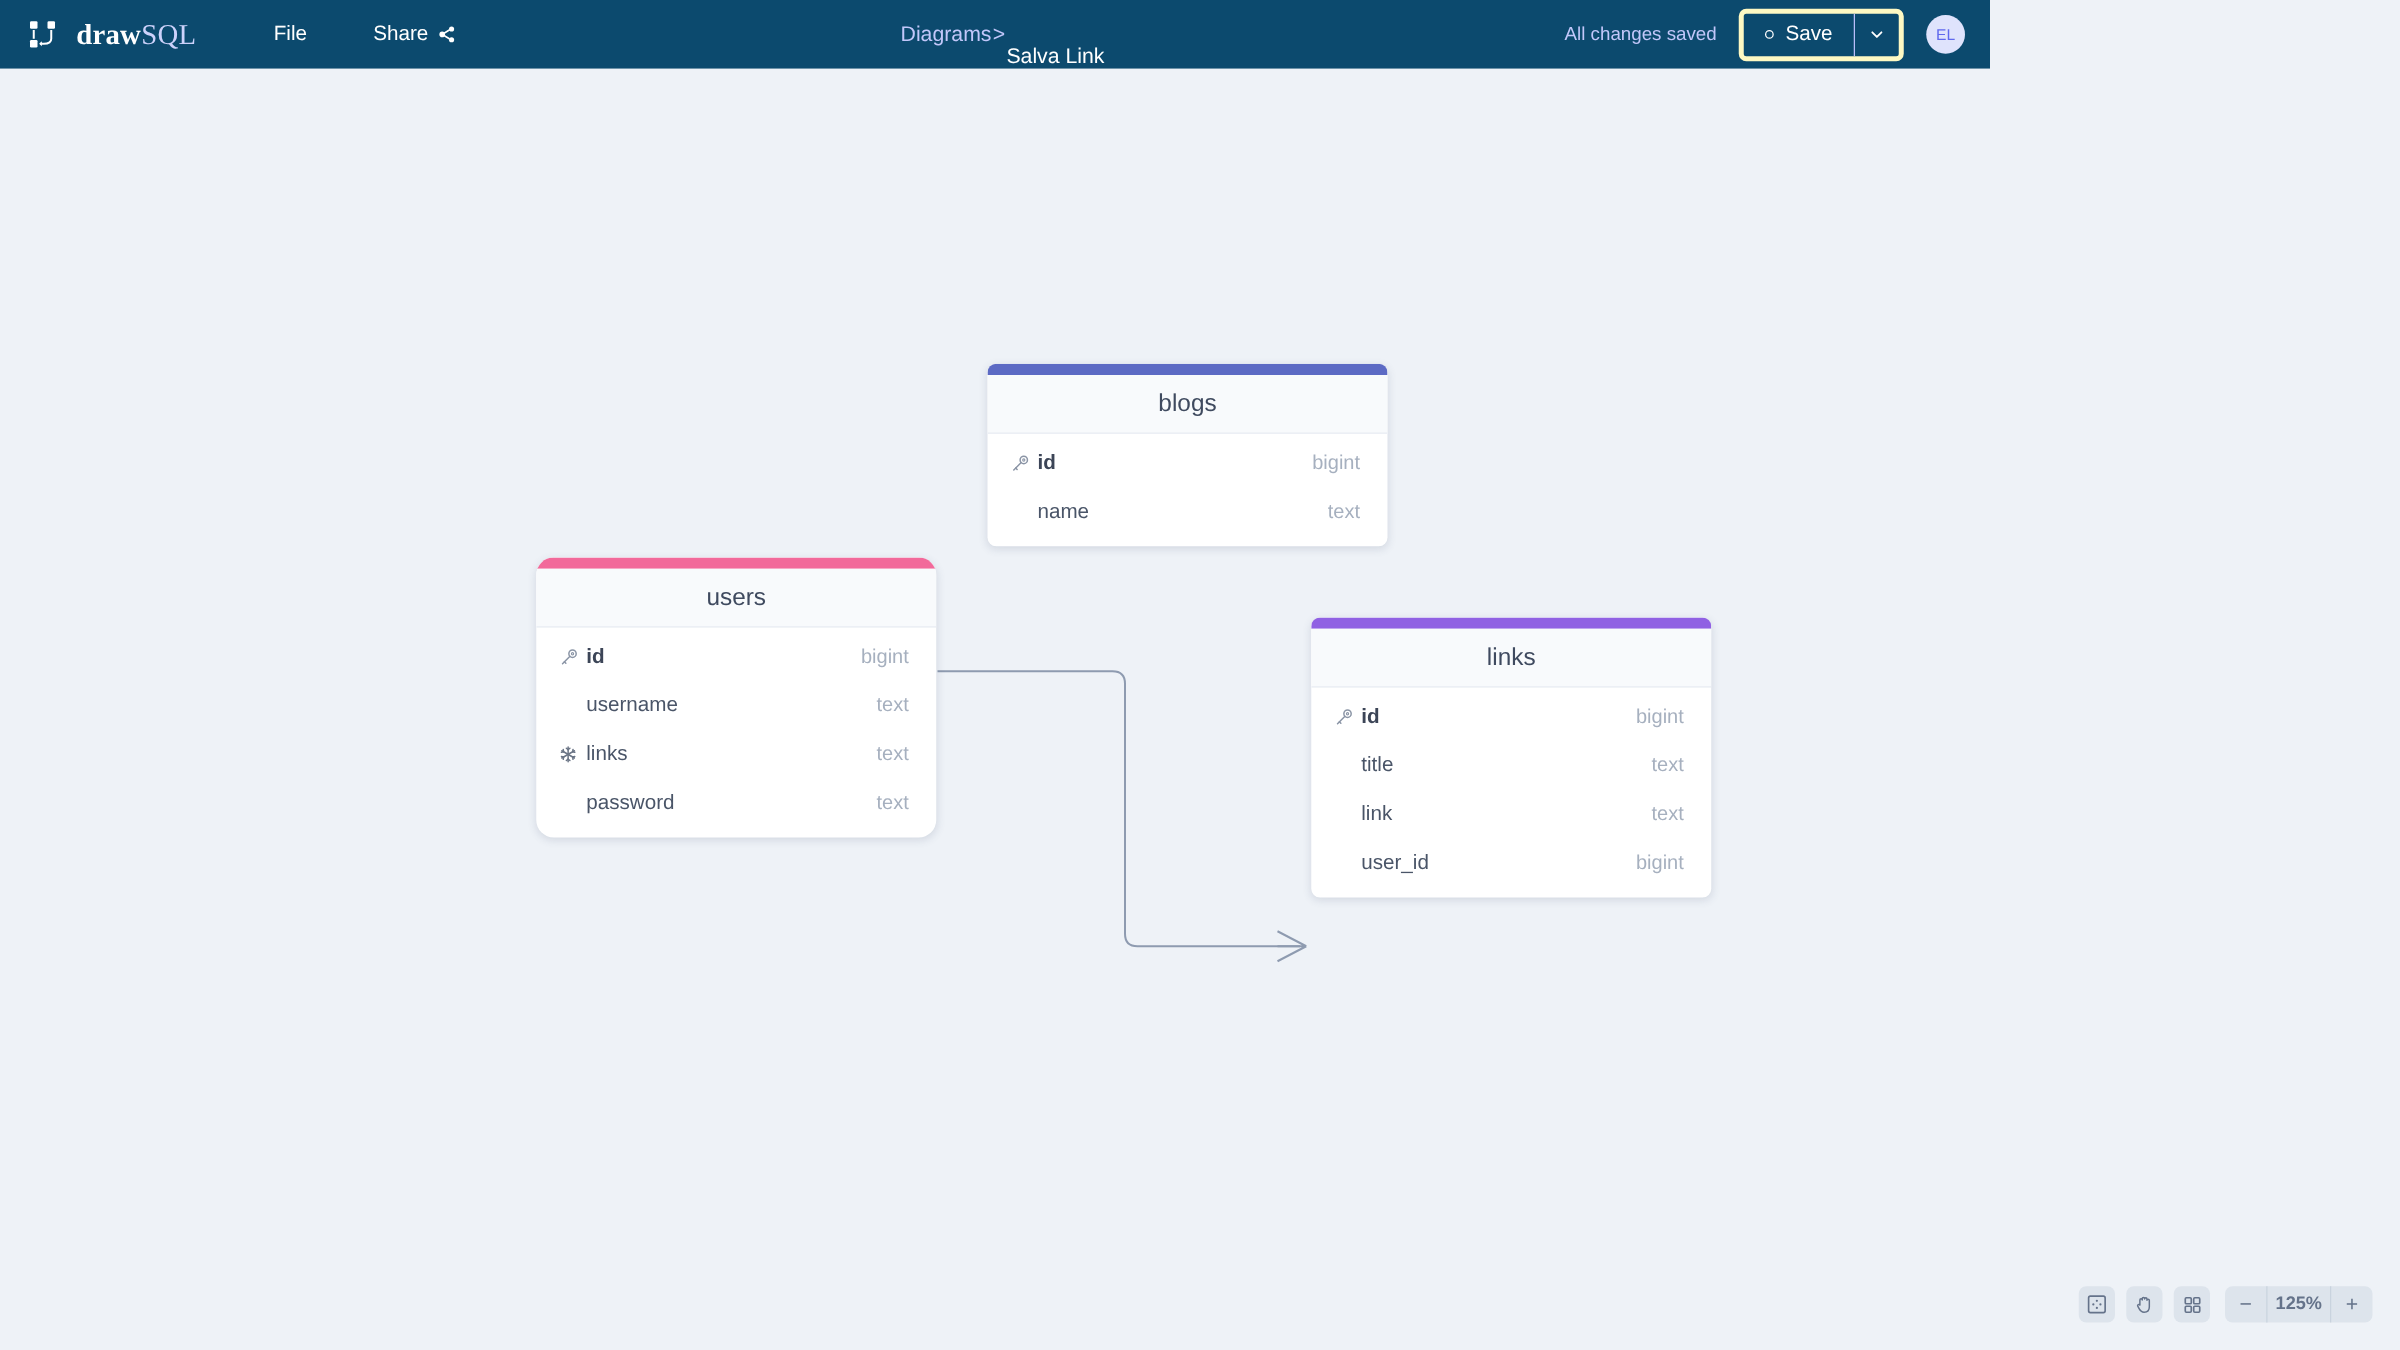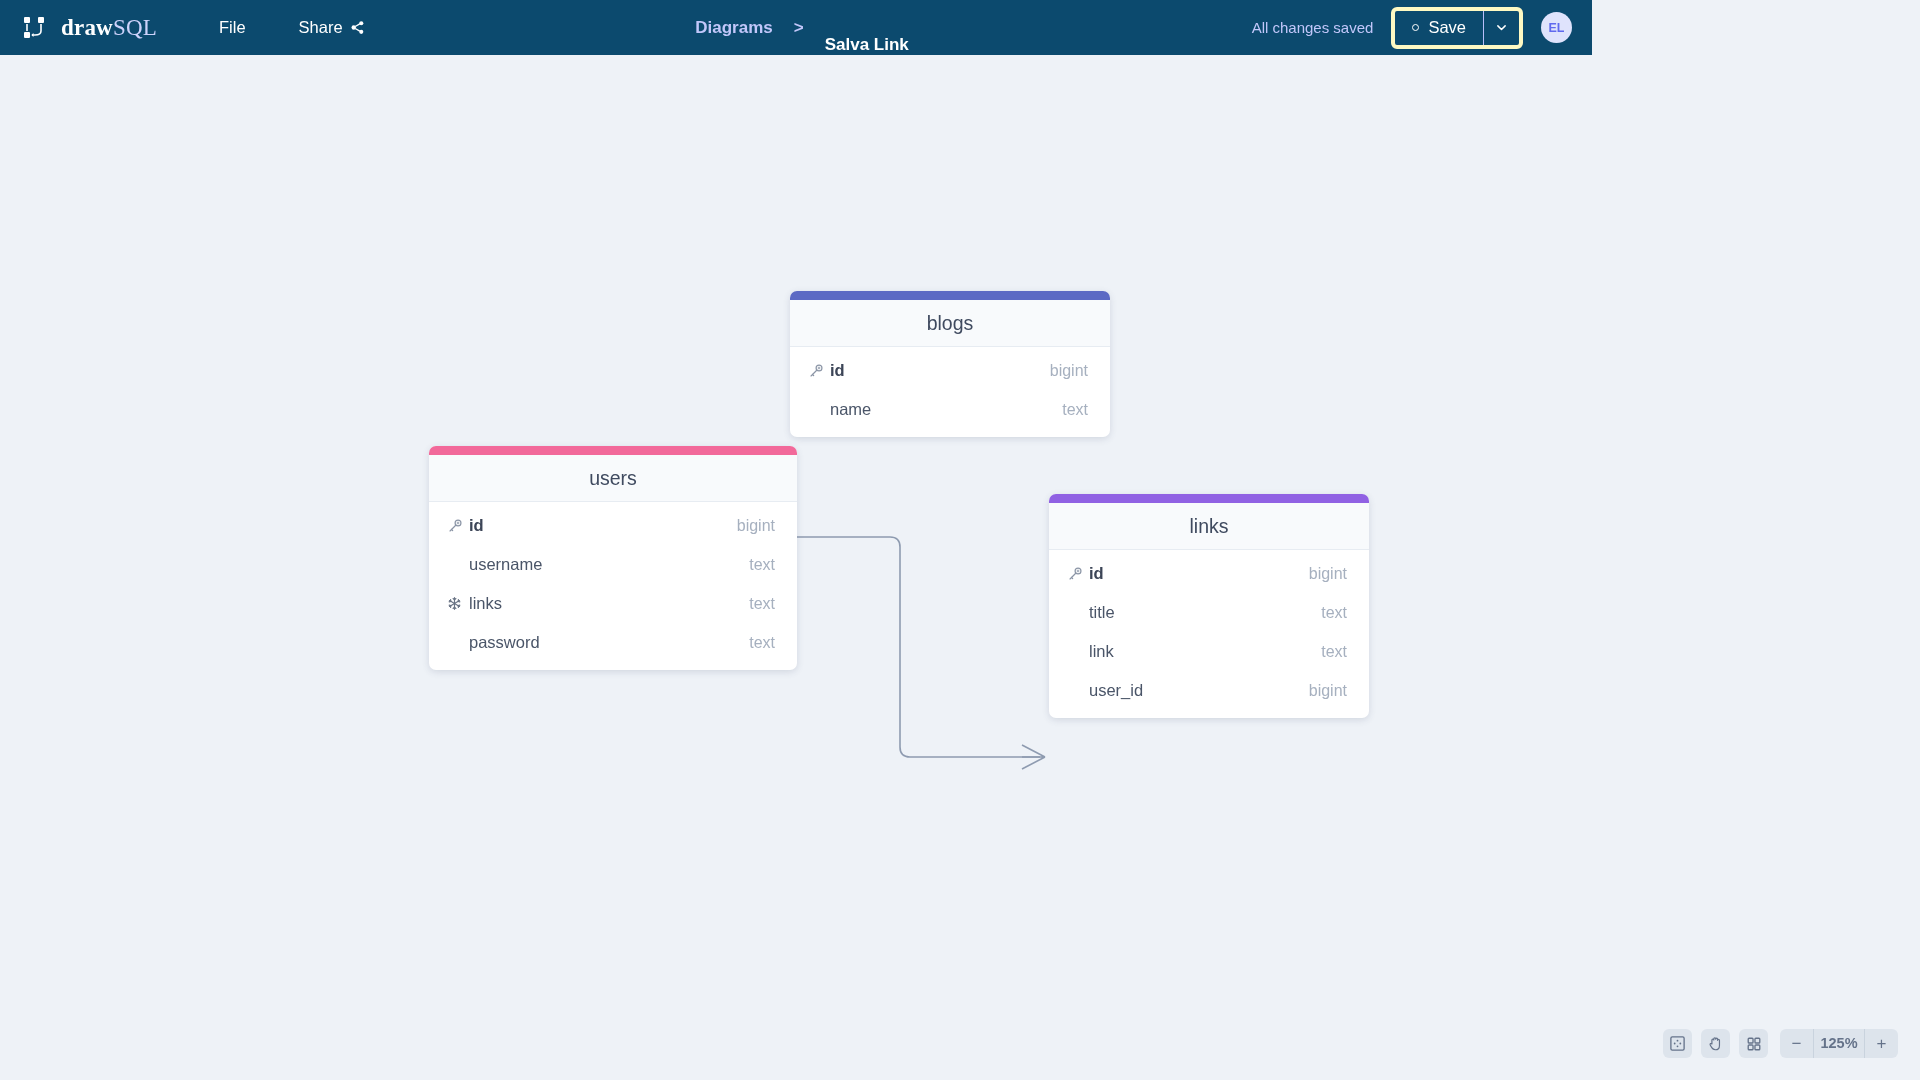--- a/index.html
+++ b/index.html
@@ -30,21 +30,21 @@
     color:#ffffff; font-size:16.5px; background:none; border:none;
     cursor:pointer; font-family:"Liberation Sans", sans-serif;
     display:flex; align-items:center; gap:7px;
   }
   #menu-file{ margin-left:62px; }
   #menu-share{ margin-left:53px; }
 
   #breadcrumb{
     position:absolute; left:12px; right:0; top:0; height:55px;
     display:flex; align-items:center; justify-content:center;
-    gap:21px; pointer-events:none;font-weight:bold;
+    gap:1px; pointer-events:none;
   }
   #breadcrumb > *{ pointer-events:auto; }
   #crumb-root{ color:#c2c7fa; font-size:17px; cursor:pointer; }
   #crumb-sep{ color:#c2c7fa; font-size:17px; }
   #crumb-current{ color:#ffffff; font-size:17px; cursor:pointer;margin-top:34px; }
 
   #topbar-right{
     margin-left:auto; display:flex; align-items:center; gap:18px;
     margin-right:20px;
   }
@@ -64,21 +64,21 @@
     border:1.4px solid #ffffff; display:inline-block;
   }
   #save-caret{
     background:none; border:none; border-left:1px solid #b9befa;
     width:36px; cursor:pointer; display:flex;
     align-items:center; justify-content:center;
   }
   #avatar{
     width:31px; height:31px; border-radius:50%;
     background:#dfe3fc; color:#6069ee;
-    font-size:12.5px; font-weight:bold;
+    font-size:12.5px; font-weight:normal;
     display:flex; align-items:center; justify-content:center;
     cursor:pointer;
   }
 
   
   #sidebar-toggle{
     position:absolute; left:0; top:64px;
     width:36px; height:36px;
     background:#dde5ee; border:none;
     border-radius:0 7px 7px 0;
@@ -245,21 +245,21 @@
           <span class="col-name pk">id</span>
           <span class="col-type">bigint</span>
         </div>
         <div class="col-row">
           <span class="col-icon"></span>
           <span class="col-name">name</span>
           <span class="col-type">text</span>
         </div>
       </div>
     </div>
-    <div class="table-card" style="left: 429px; top: 391px; width: 368px;">
+    <div class="table-card" style="left: 429px; top: 391px; width: 320px; border-radius: 14px;">
       <div class="table-accent" style="background: rgb(242, 105, 154);"></div>
       <div class="table-title">users</div>
       <div class="col-list">
         <div class="col-row">
           <span class="col-icon">
             <svg width="16" height="16" viewBox="0 0 18 18">
               <circle cx="12.4" cy="5.6" r="3.3" fill="none" stroke="#8b95a6" stroke-width="1.35"></circle>
               <circle cx="12.4" cy="5.6" r="1" fill="none" stroke="#8b95a6" stroke-width="1"></circle>
               <path d="M10.1 7.9 L3.4 14.6" stroke="#8b95a6" stroke-width="1.35" stroke-linecap="round"></path>
               <path d="M5.1 12.9 L6.4 14.2" stroke="#8b95a6" stroke-width="1.35" stroke-linecap="round"></path>

